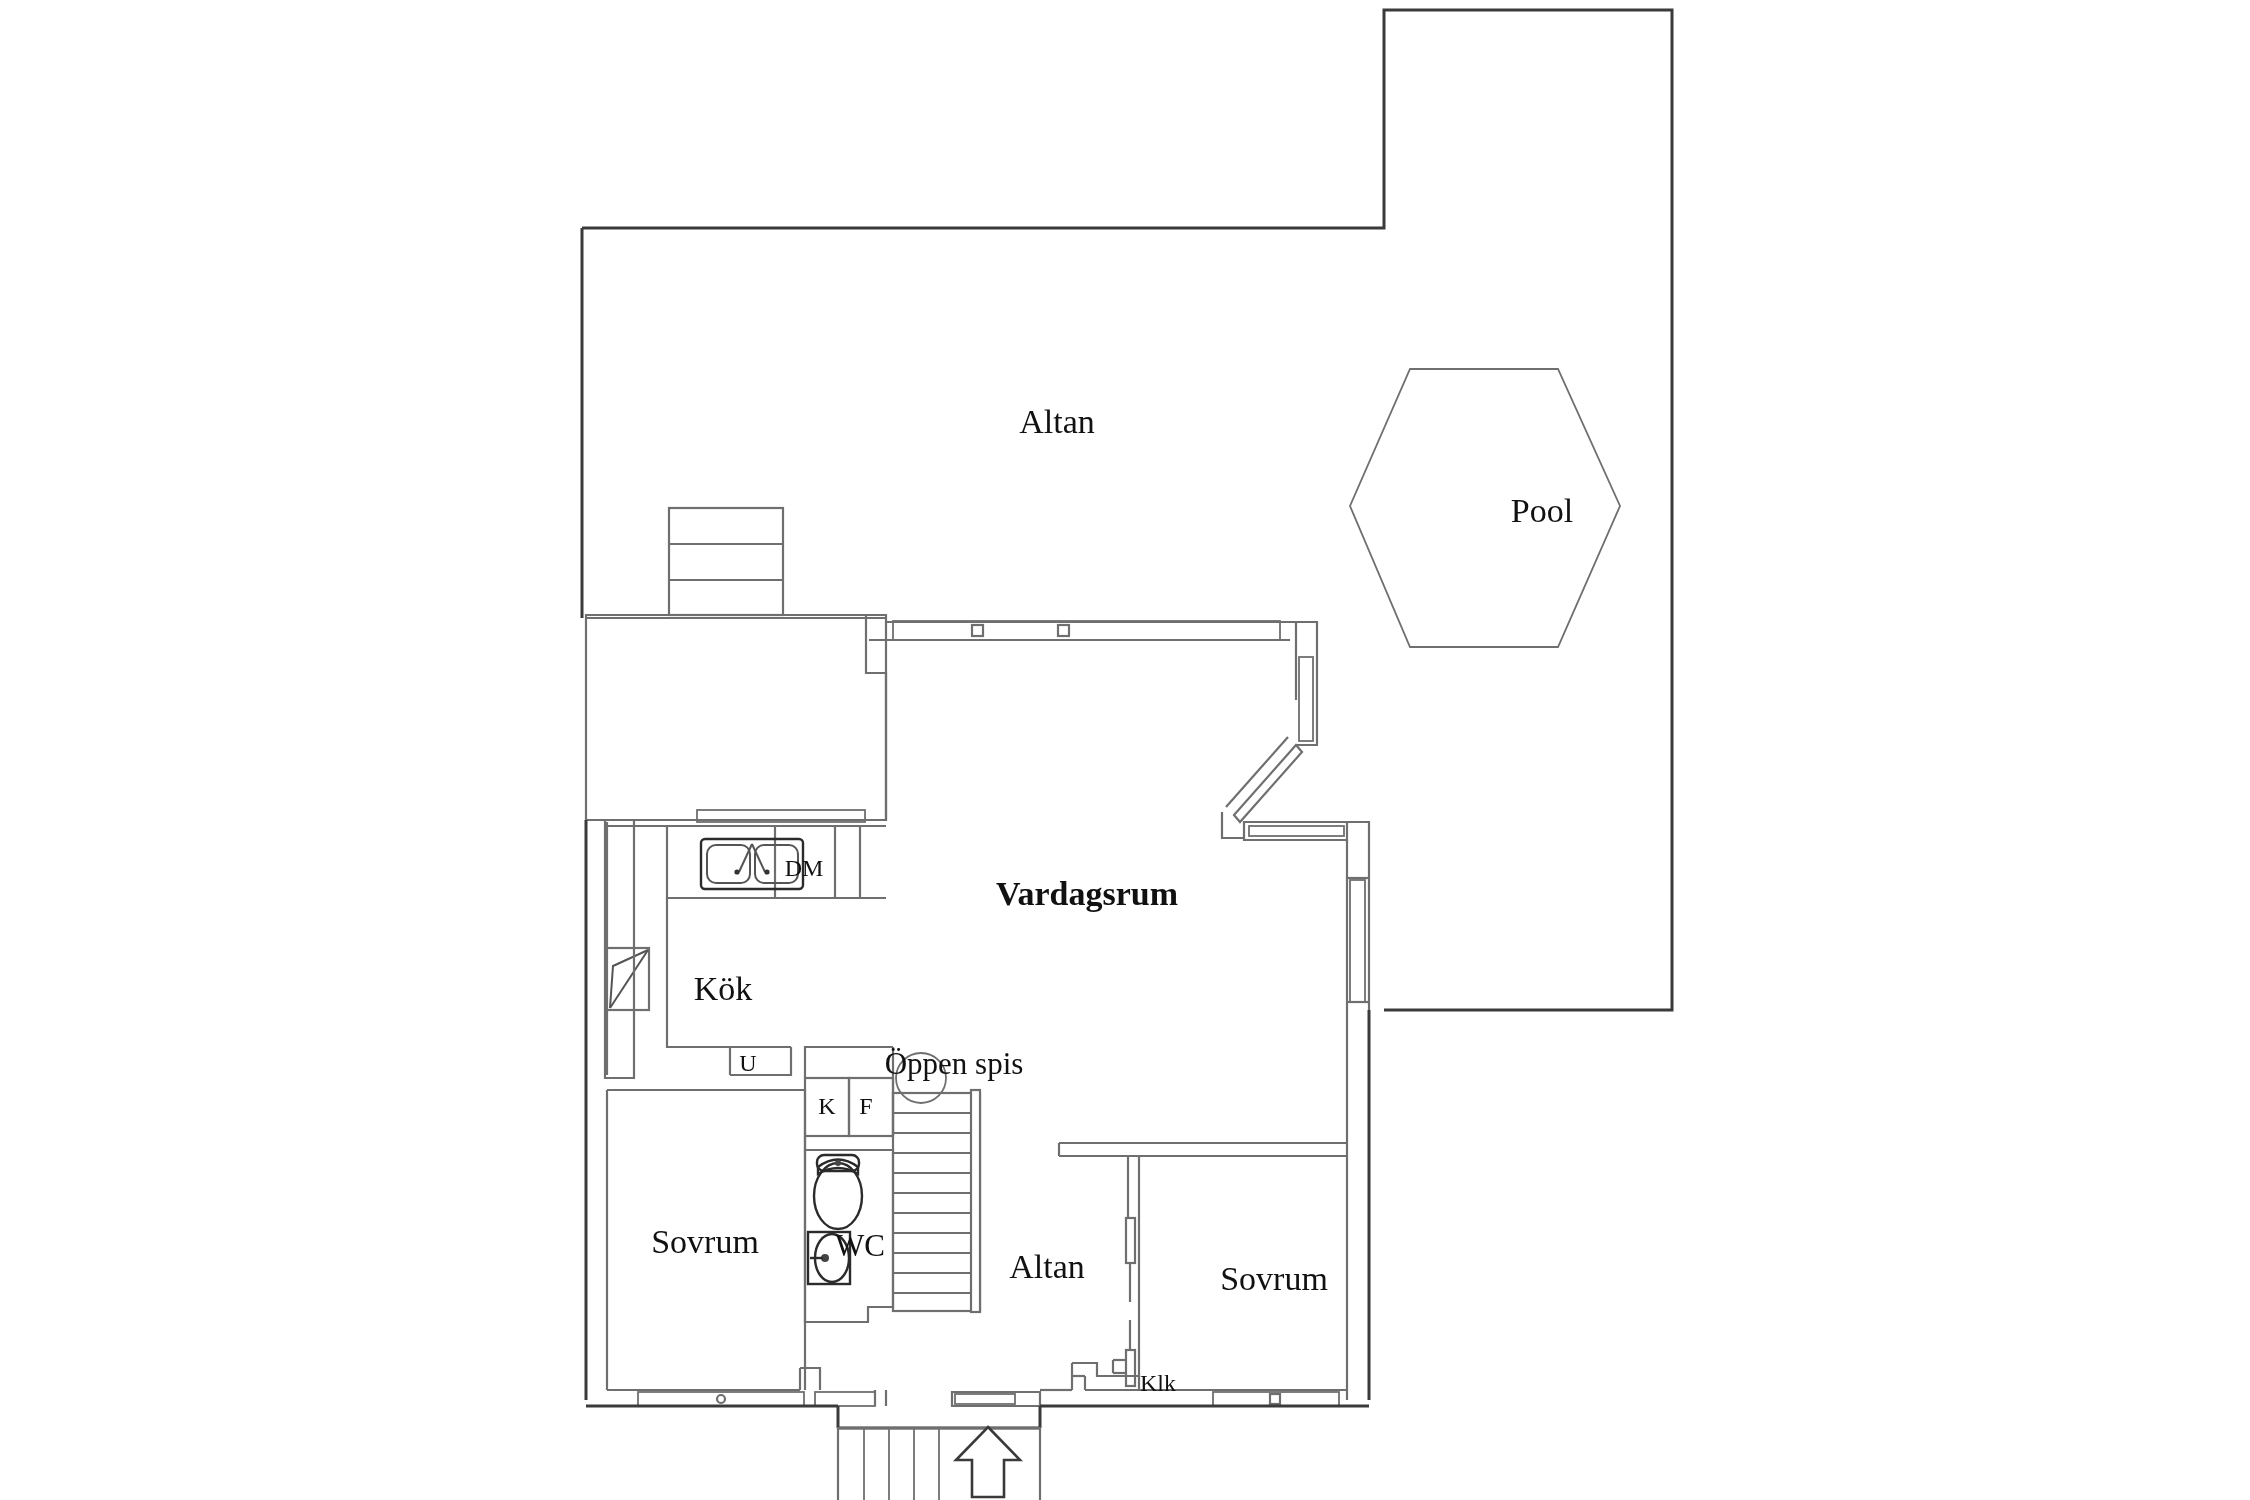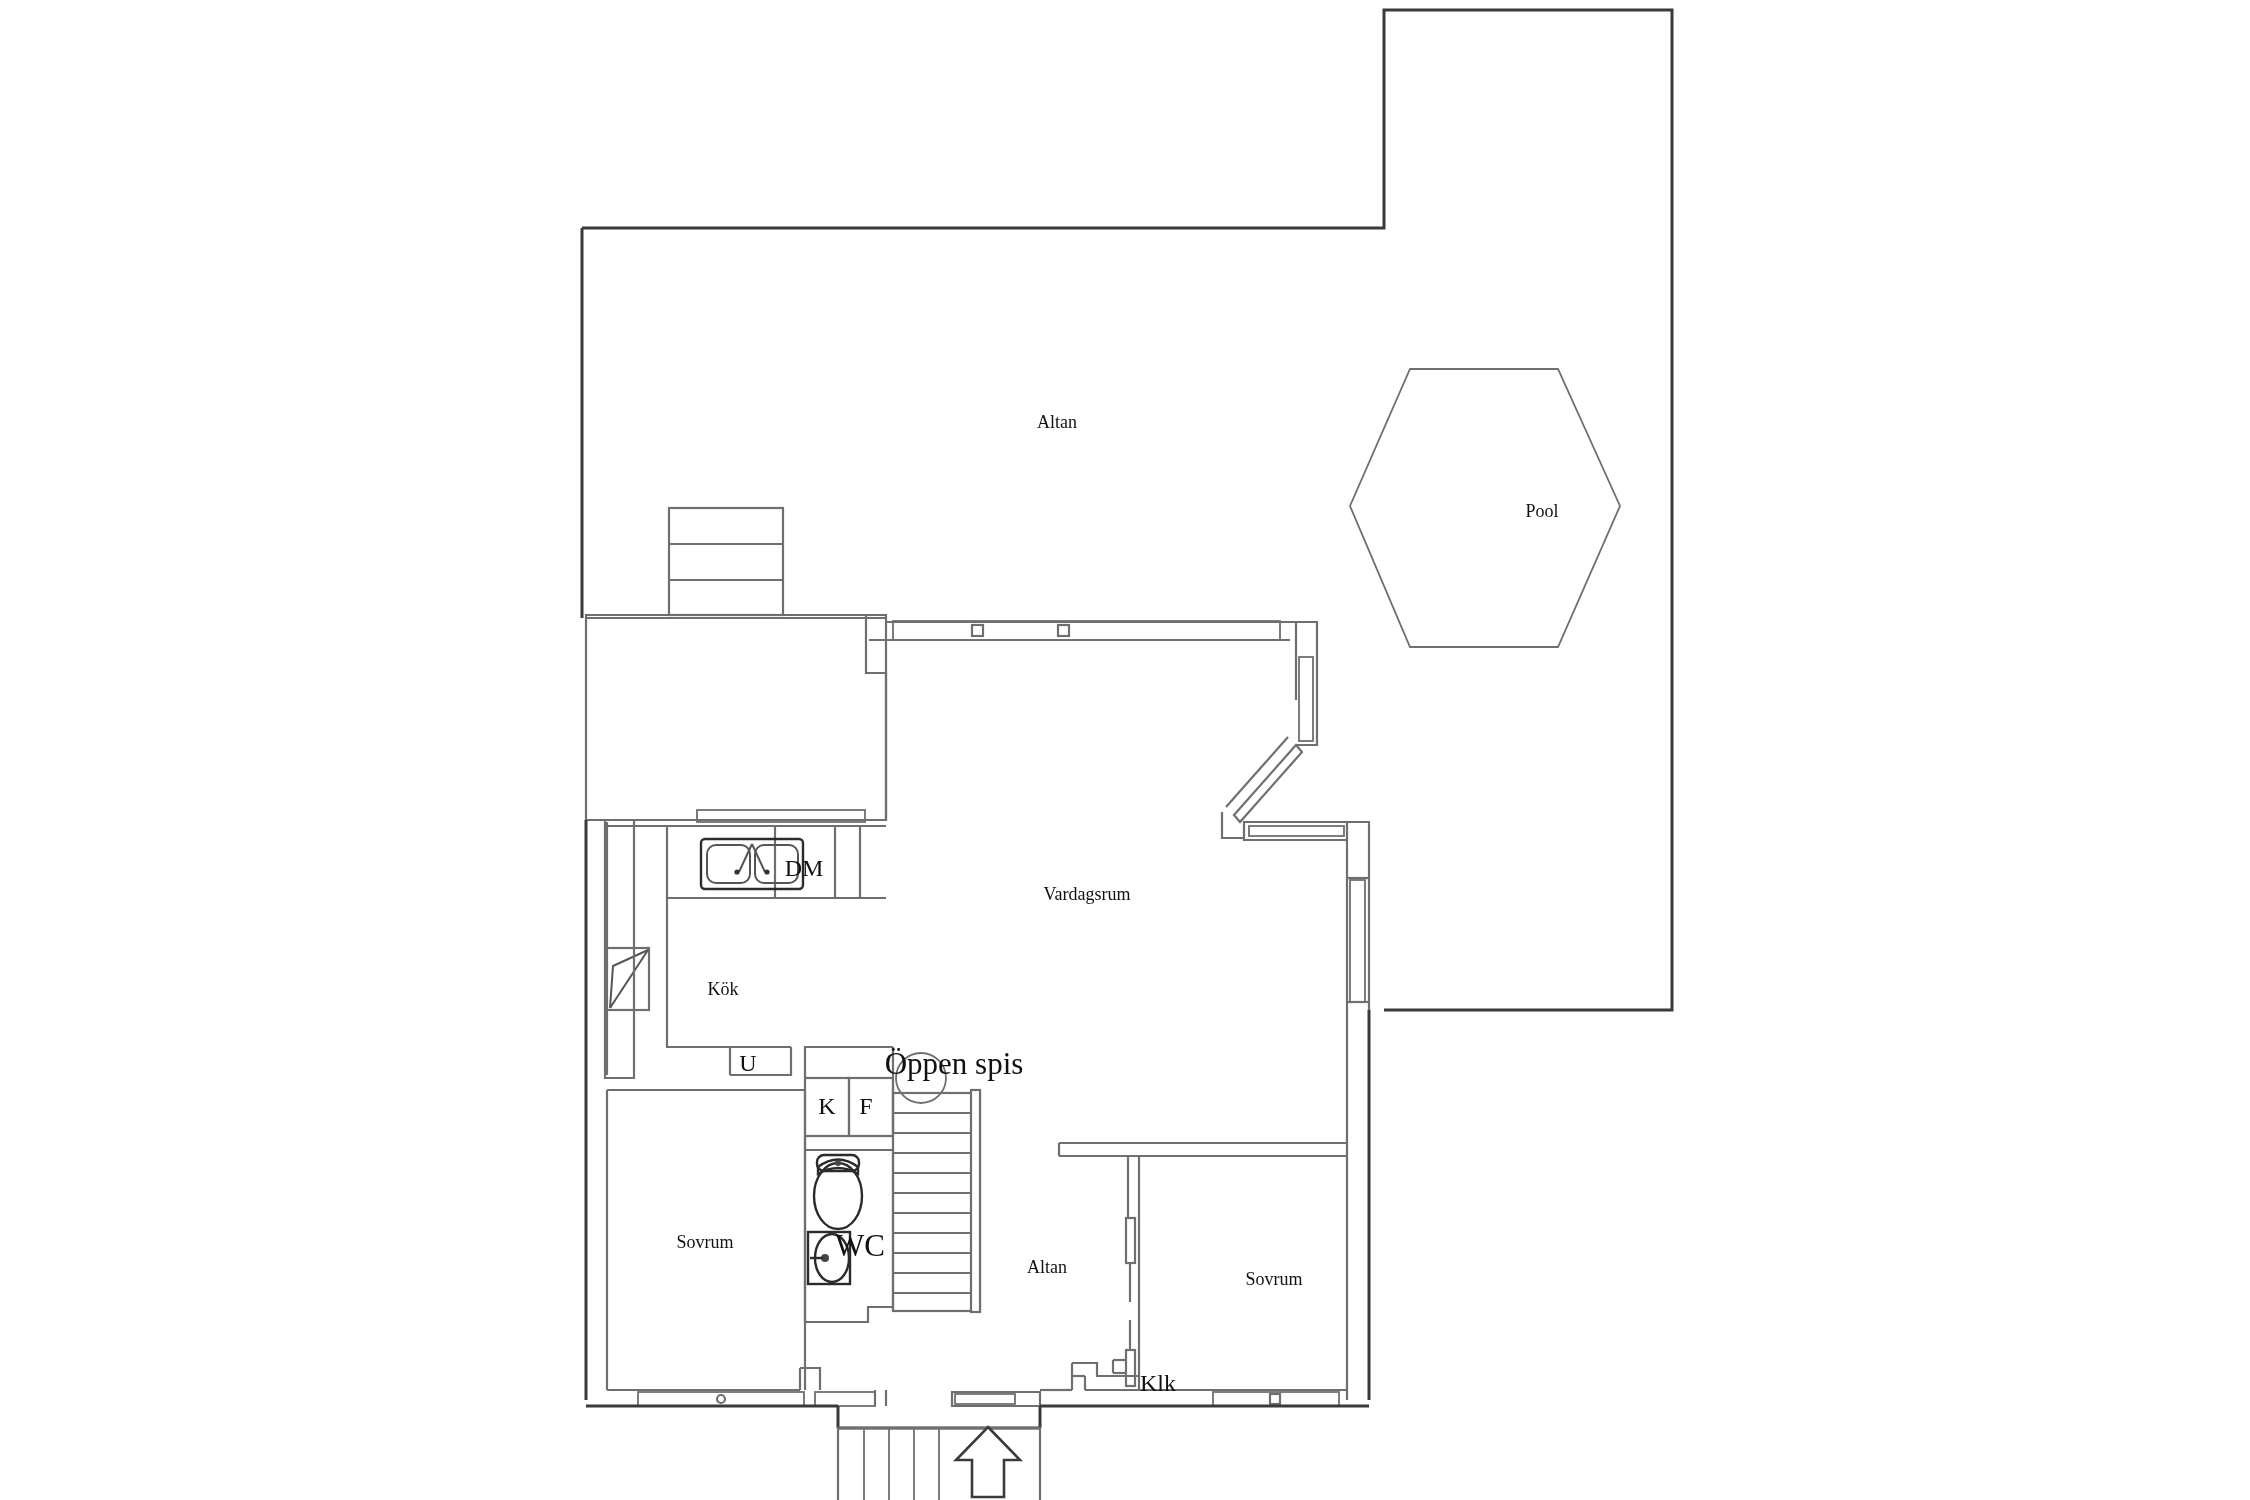--- a/index.html
+++ b/index.html
@@ -27,21 +27,21 @@
     height: 1500px;
   }
   .rm-label {
     position: absolute;
     color: #111111;
     font-family: "Liberation Serif", serif;
     white-space: nowrap;
     transform: translate(-50%, -50%);
     user-select: none;
   }
-  .lbl-lg  { font-size: 18px; }
+  .lbl-lg  { font-size: 34px; }
   .lbl-md  { font-size: 31px; }
   .lbl-sm  { font-size: 24px; }
 </style>
 </head>
 <body>
 
 <div id="plan-root">
 
   <svg id="floorplan-svg" viewBox="0 0 2250 1500" xmlns="http://www.w3.org/2000/svg">
 
@@ -251,21 +251,21 @@
       <line class="wt" x1="939" y1="1428" x2="939" y2="1530"></line>
       <g>
         <polygon class="fill-d" points="988,1427 1020,1460 1004,1460 1004,1497 972,1497 972,1460 956,1460"></polygon>
       </g>
     </g>
 
   </svg>
 
   <div class="rm-label lbl-lg" style="left:1057px; top:422px;">Altan</div>
   <div class="rm-label lbl-lg" style="left:1498px; top:511px;margin-left:44px;">Pool</div>
-  <div class="rm-label lbl-lg" style="left:1087px; top:894px;">Vardagsrum</div>
+  <div class="rm-label lbl-lg" style="left:1087px; top:894px;font-weight:bold;">Vardagsrum</div>
   <div class="rm-label lbl-lg" style="left:723px;  top:989px;">Kök</div>
   <div class="rm-label lbl-md" style="left:954px;  top:1064px;">Öppen spis</div>
   <div class="rm-label lbl-lg" style="left:705px;  top:1242px;">Sovrum</div>
   <div class="rm-label lbl-lg" style="left:1274px; top:1279px;">Sovrum</div>
   <div class="rm-label lbl-lg" style="left:1047px; top:1267px;">Altan</div>
   <div class="rm-label lbl-md" style="left:860px;  top:1246px;">WC</div>
   <div class="rm-label lbl-sm" style="left:1158px; top:1383px;">Klk</div>
 
   <div class="rm-label lbl-sm" style="left:804px; top:868px;">DM</div>
   <div class="rm-label lbl-sm" style="left:748px; top:1063px;">U</div>

